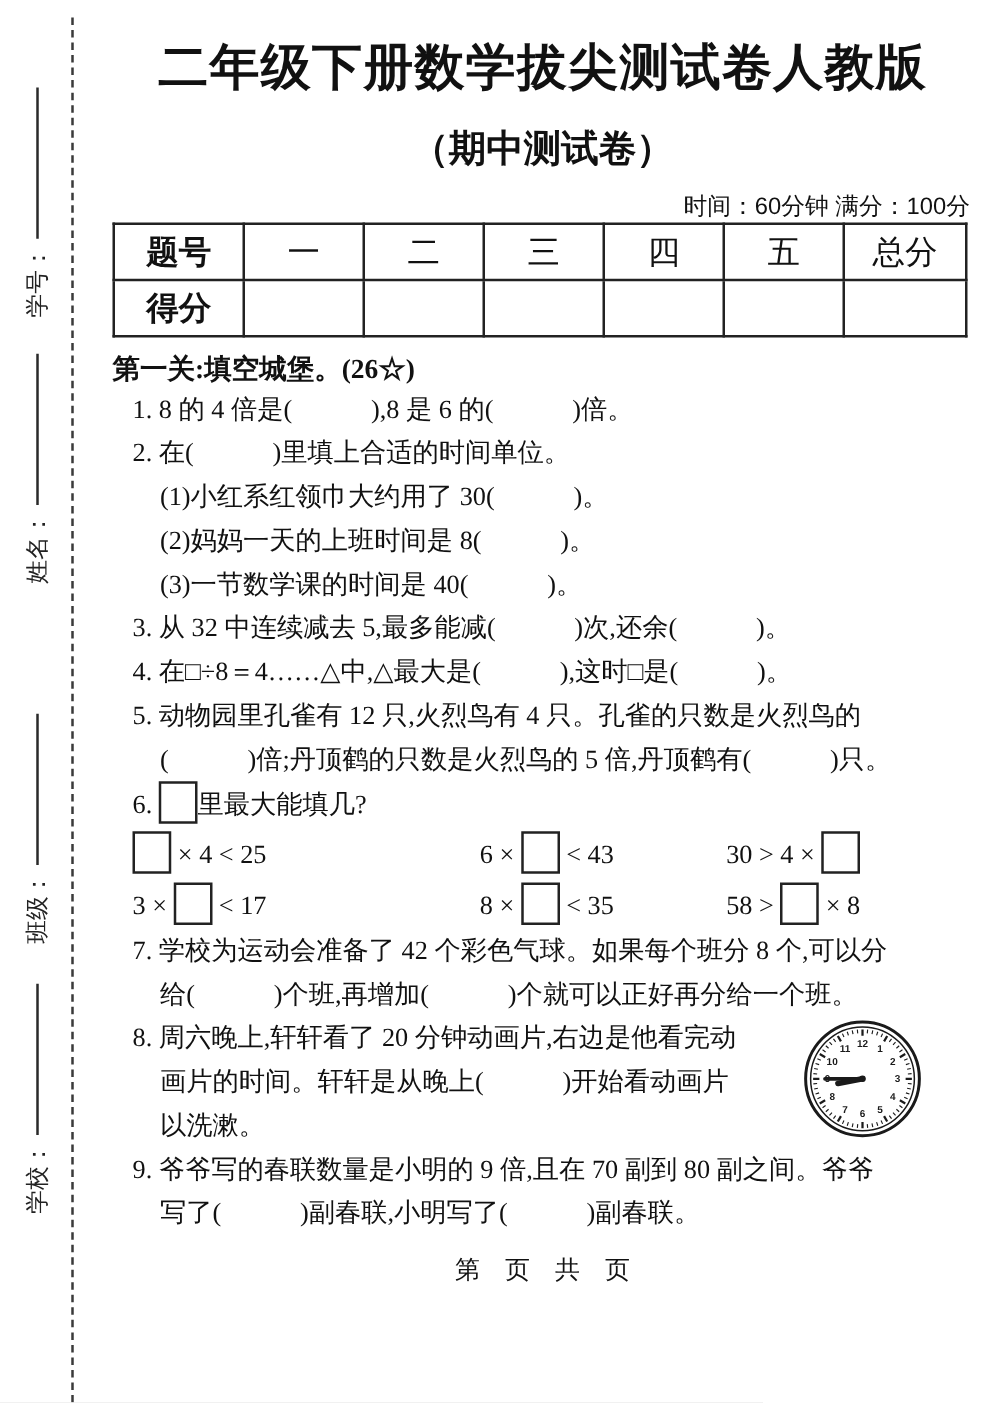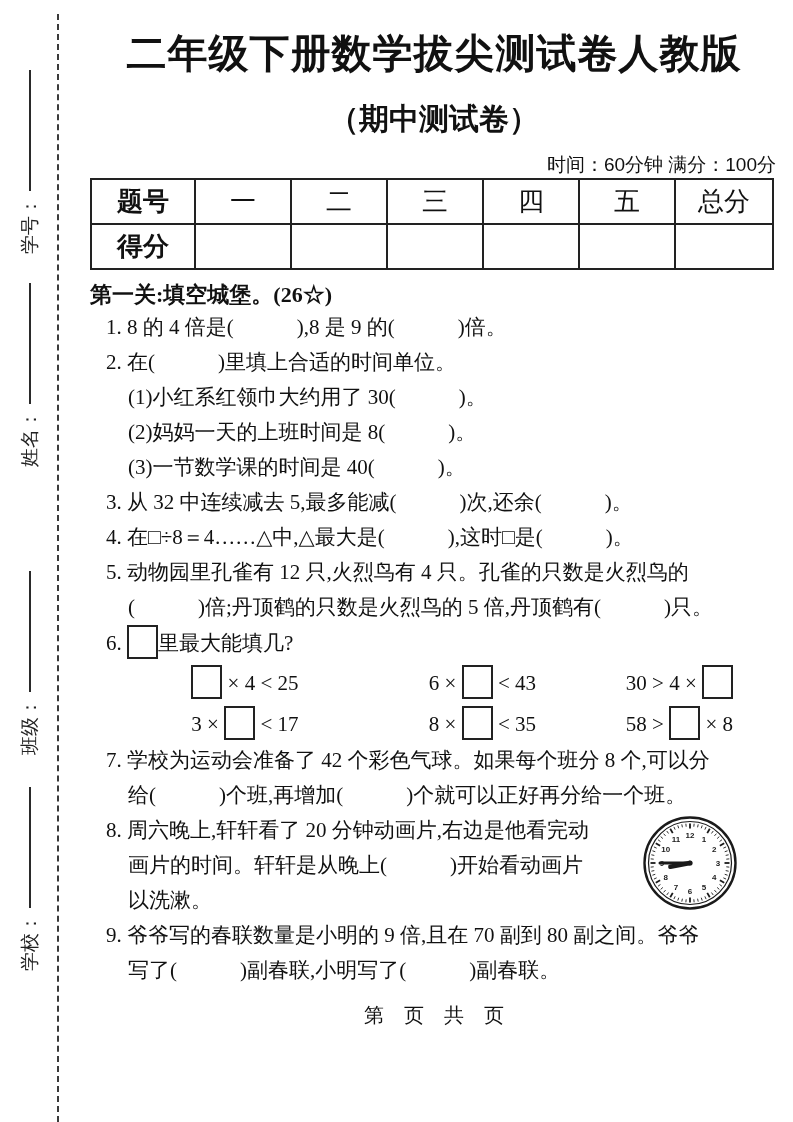--- a/index.html
+++ b/index.html
@@ -47,21 +47,21 @@
   td.bold-cell { font-weight:bold; }
   .sec-head { margin-top:10px; font-size:22px; font-weight:bold; }
   .q { font-size:21px; line-height:35px; }
   .ind1 { padding-left:16px; }
   .ind2 { padding-left:38px; }
   
   .sq {
     display:inline-block; width:27px; height:30px;
     border:2px solid #222; vertical-align:-9px; background:#fff;
   }
-  .boxrow { display:flex; align-items:center; height:41px; padding-left:16px; font-size:21px;text-align:center; }
+  .boxrow { display:flex; align-items:center; height:41px; padding-left:16px; font-size:21px; }
   .boxrow .cell0 { width:282px; }
   .boxrow .cell1 { width:200px; }
   .boxrow .cell2 { width:200px; }
   .q8wrap { position:relative; }
   .q8text { width:560px; }
   .clock-box { position:absolute; left:552px; top:2px; width:96px; height:96px; }
   .footer { margin-top:14px; text-align:center; font-size:20px; }
 </style>
 </head>
 <body>
@@ -120,21 +120,21 @@
         <td></td>
         <td></td>
         <td></td>
         <td></td>
       </tr>
     </tbody>
       </table>
 
     <div class="sec-head">第一关:填空城堡。(26☆)</div>
 
-    <div class="q ind1">1. 8 的 4 倍是(　　　),8 是 9 的(　　　)倍。</div>
+    <div class="q ind1">1. 8 的 4 倍是(　　　),8 是 6 的(　　　)倍。</div>
     <div class="q ind1">2. 在(　　　)里填上合适的时间单位。</div>
     <div class="q ind2">(1)小红系红领巾大约用了 30(　　　)。</div>
     <div class="q ind2">(2)妈妈一天的上班时间是 8(　　　)。</div>
     <div class="q ind2">(3)一节数学课的时间是 40(　　　)。</div>
     <div class="q ind1">3. 从 32 中连续减去 5,最多能减(　　　)次,还余(　　　)。</div>
     <div class="q ind1">4. 在□÷8＝4……△中,△最大是(　　　),这时□是(　　　)。</div>
     <div class="q ind1">5. 动物园里孔雀有 12 只,火烈鸟有 4 只。孔雀的只数是火烈鸟的</div>
     <div class="q ind2">(　　　)倍;丹顶鹤的只数是火烈鸟的 5 倍,丹顶鹤有(　　　)只。</div>
 
     <div class="q ind1"><span>6.</span> <span class="sq"></span><span>里最大能填几?</span></div>

